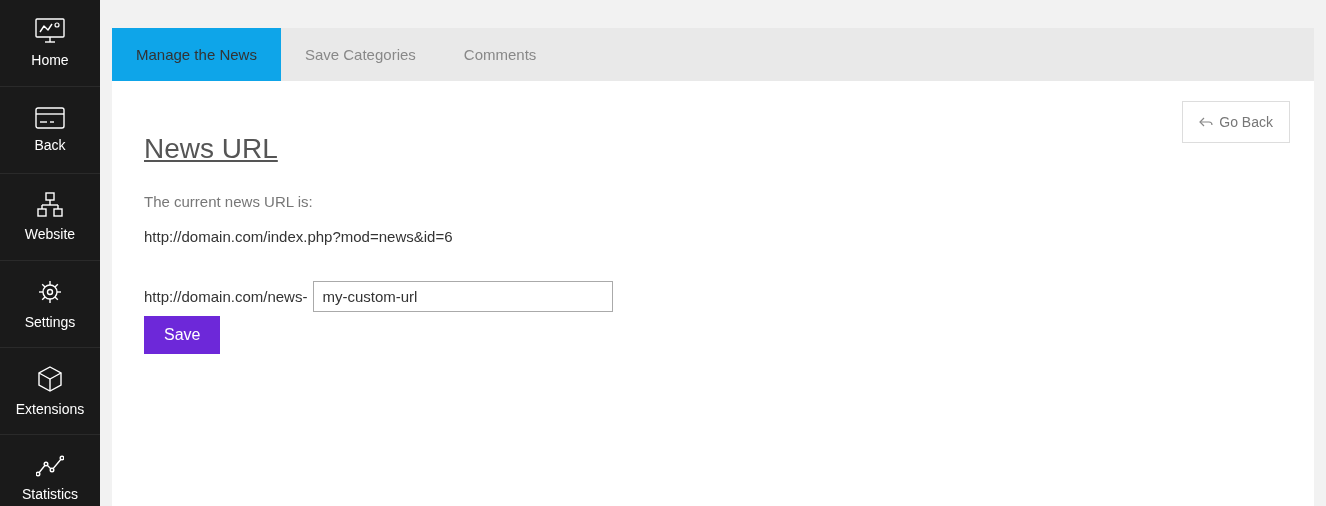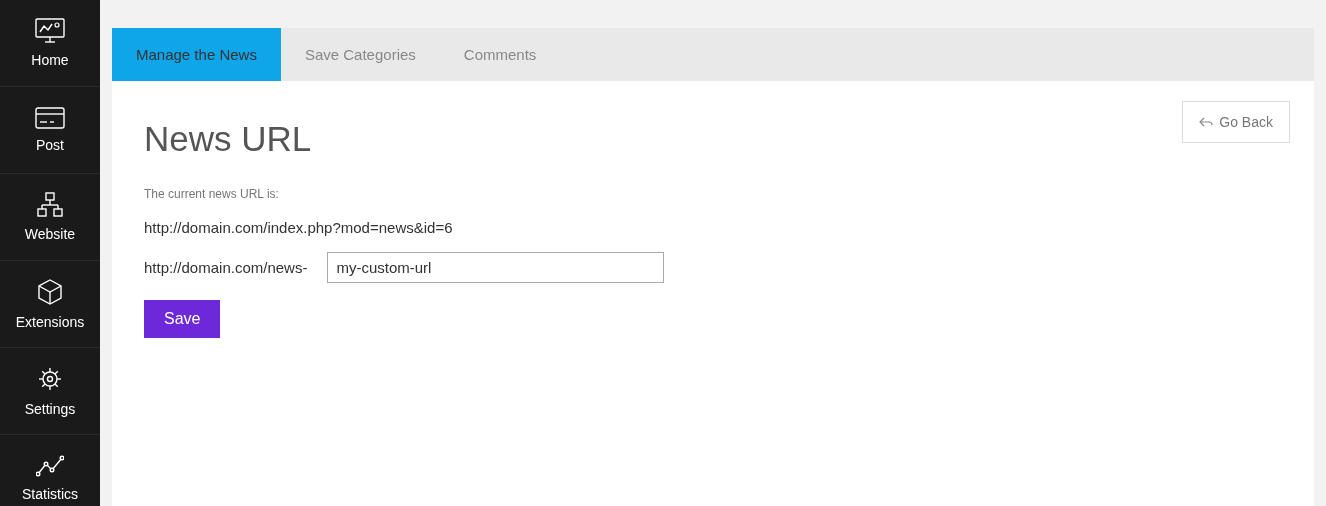--- a/index.html
+++ b/index.html
@@ -63,35 +63,36 @@
       align-items: center;
       gap: 6px;
       padding: 12px 16px;
       border: 1px solid #ddd;
       background: #fff;
       color: #777;
       cursor: pointer;
       font-size: 14px;
     }
     h1.page-title {
-      font-size: 35px;
+      font-size: 28px;
       font-weight: 300;
       color: #555;
-      margin-top: 18px;
+      margin-top: 32px;
       margin-bottom: 28px;
-    }
-    .info-line { margin-bottom: 18px; color: #777; font-size: 12px; }
-    .url-line { color: #333; font-size: 15px; margin-bottom: 16px; }
-    .url-row { display: flex; align-items: center; gap: 18px; margin-bottom: 17px; }
+      text-decoration: underline;
+    }
+    .info-line { margin-bottom: 18px; color: #777; font-size: 15px; }
+    .url-line { color: #333; font-size: 15px; margin-bottom: 36px; }
+    .url-row { display: flex; align-items: center; gap: 4px; margin-bottom: 4px; }
     .url-prefix { color: #333; font-size: 15px; }
     .url-input {
       border: 1px solid #aaa;
       padding: 6px 8px;
       font-size: 15px;
-      width: 337px;
+      width: 300px;
       color: #333;
       font-family: inherit;
       margin-left: 2px;
     }
     .save-btn {
       background: #6d28d9;
       color: #fff;
       border: none;
       padding: 10px 20px;
       font-size: 16px;
@@ -119,47 +120,36 @@
 
     <div class="sidebar-item">
       <span class="icon">
         <svg width="30" height="22" viewBox="0 0 30 22" fill="none" stroke="#fff" stroke-width="1.4">
           <rect x="1" y="1" width="28" height="20" rx="2"></rect>
           <line x1="1" y1="7" x2="29" y2="7"></line>
           <line x1="5" y1="15" x2="12" y2="15"></line>
           <line x1="15" y1="15" x2="19" y2="15"></line>
         </svg>
       </span>
-      <span class="label">Post</span>
+      <span class="label">Back</span>
     </div>
 
     <div class="sidebar-item">
       <span class="icon">
         <svg width="28" height="26" viewBox="0 0 28 26" fill="none" stroke="#fff" stroke-width="1.4">
           <rect x="10" y="1" width="8" height="7"></rect>
           <rect x="2" y="17" width="8" height="7"></rect>
           <rect x="18" y="17" width="8" height="7"></rect>
           <line x1="14" y1="8" x2="14" y2="13"></line>
           <line x1="6" y1="17" x2="6" y2="13"></line>
           <line x1="22" y1="17" x2="22" y2="13"></line>
           <line x1="6" y1="13" x2="22" y2="13"></line>
         </svg>
       </span>
       <span class="label">Website</span>
-    </div>
-
-    <div class="sidebar-item">
-      <span class="icon">
-        <svg width="28" height="28" viewBox="0 0 28 28" fill="none" stroke="#fff" stroke-width="1.4">
-          <polygon points="14,2 25,8 25,20 14,26 3,20 3,8"></polygon>
-          <polyline points="3,8 14,14 25,8"></polyline>
-          <line x1="14" y1="14" x2="14" y2="26"></line>
-        </svg>
-      </span>
-      <span class="label">Extensions</span>
     </div>
 
     <div class="sidebar-item">
       <span class="icon">
         <svg width="28" height="28" viewBox="0 0 28 28" fill="none" stroke="#fff" stroke-width="1.4">
           <circle cx="14" cy="14" r="7"></circle>
           <circle cx="14" cy="14" r="2.5"></circle>
           <line x1="14" y1="3" x2="14" y2="7"></line>
           <line x1="14" y1="21" x2="14" y2="25"></line>
           <line x1="3" y1="14" x2="7" y2="14"></line>
@@ -168,20 +158,31 @@
           <line x1="19" y1="19" x2="21.8" y2="21.8"></line>
           <line x1="21.8" y1="6.2" x2="19" y2="9"></line>
           <line x1="9" y1="19" x2="6.2" y2="21.8"></line>
         </svg>
       </span>
       <span class="label">Settings</span>
     </div>
 
     <div class="sidebar-item">
       <span class="icon">
+        <svg width="28" height="28" viewBox="0 0 28 28" fill="none" stroke="#fff" stroke-width="1.4">
+          <polygon points="14,2 25,8 25,20 14,26 3,20 3,8"></polygon>
+          <polyline points="3,8 14,14 25,8"></polyline>
+          <line x1="14" y1="14" x2="14" y2="26"></line>
+        </svg>
+      </span>
+      <span class="label">Extensions</span>
+    </div>
+
+    <div class="sidebar-item">
+      <span class="icon">
         <svg width="28" height="24" viewBox="0 0 28 24" fill="none" stroke="#fff" stroke-width="1.4">
           <polyline points="2,20 10,10 16,16 26,4"></polyline>
           <circle cx="2" cy="20" r="1.8" fill="#1a1a1a"></circle>
           <circle cx="10" cy="10" r="1.8" fill="#1a1a1a"></circle>
           <circle cx="16" cy="16" r="1.8" fill="#1a1a1a"></circle>
           <circle cx="26" cy="4" r="1.8" fill="#1a1a1a"></circle>
         </svg>
       </span>
       <span class="label">Statistics</span>
     </div>

